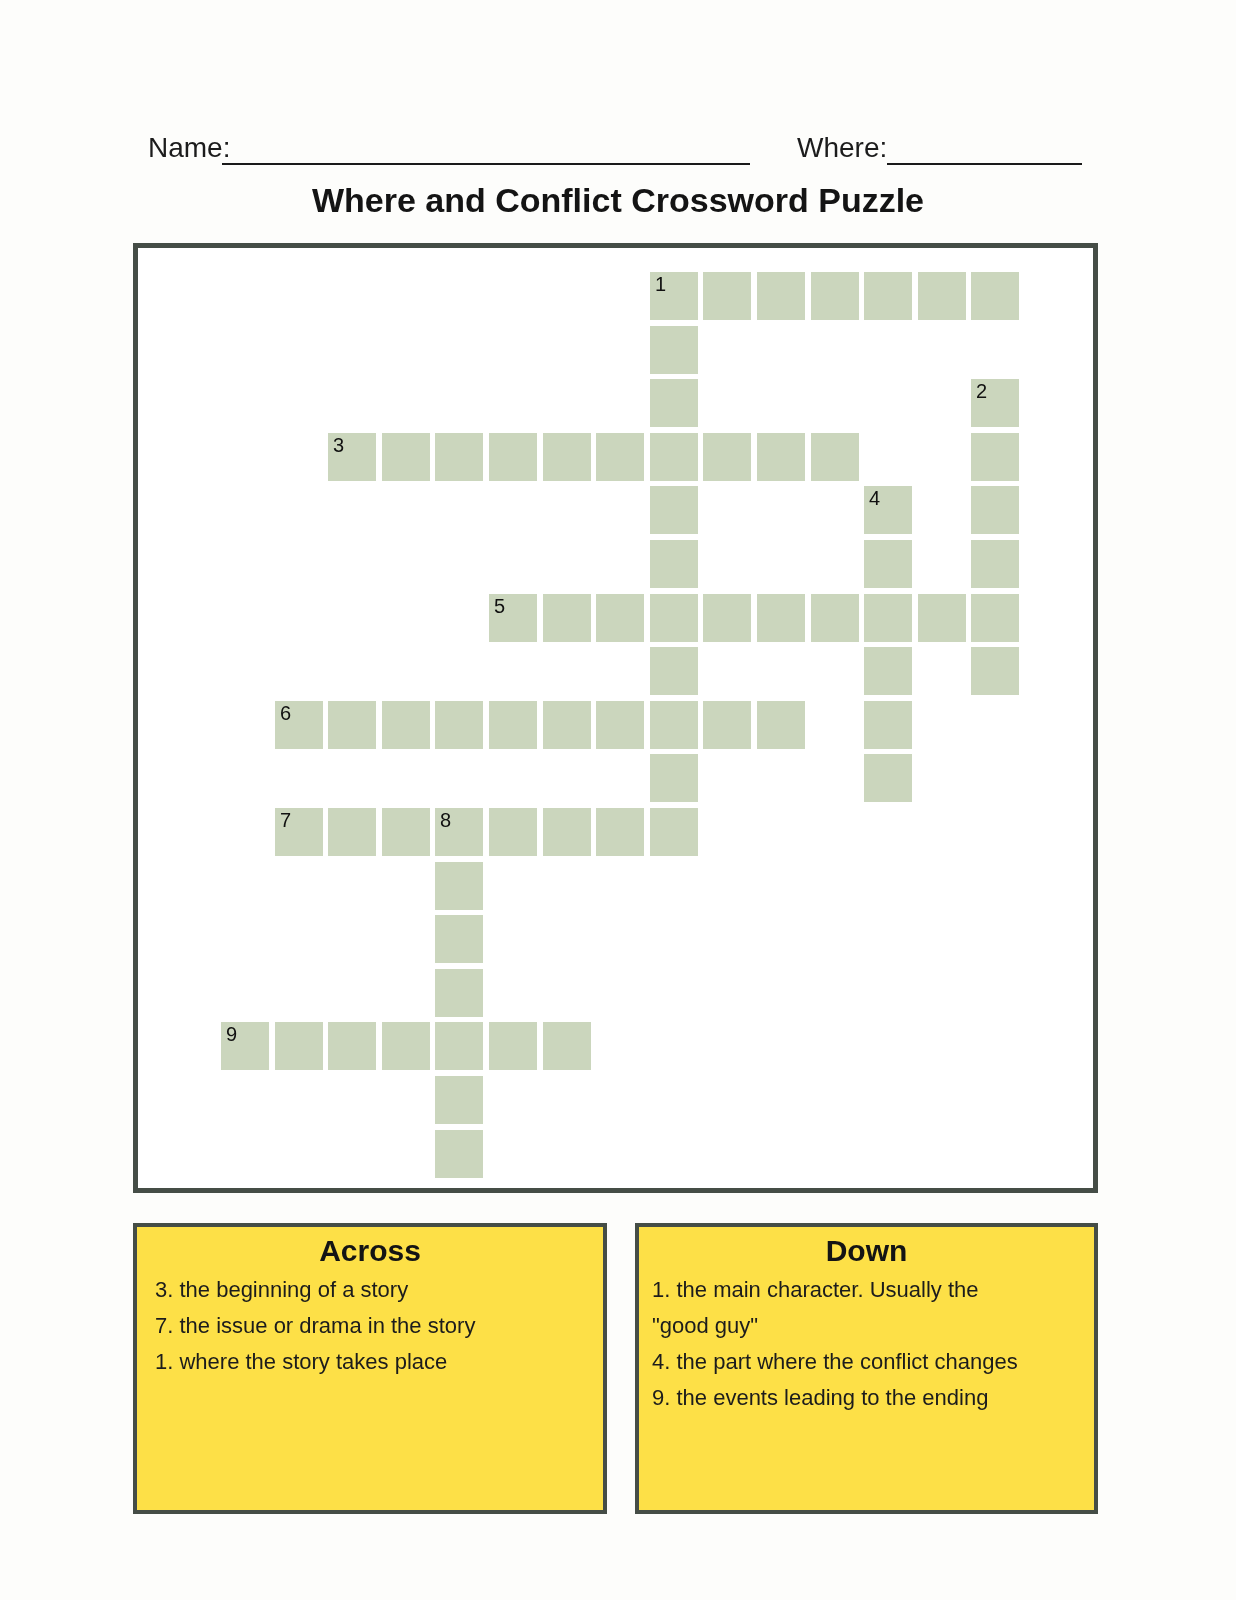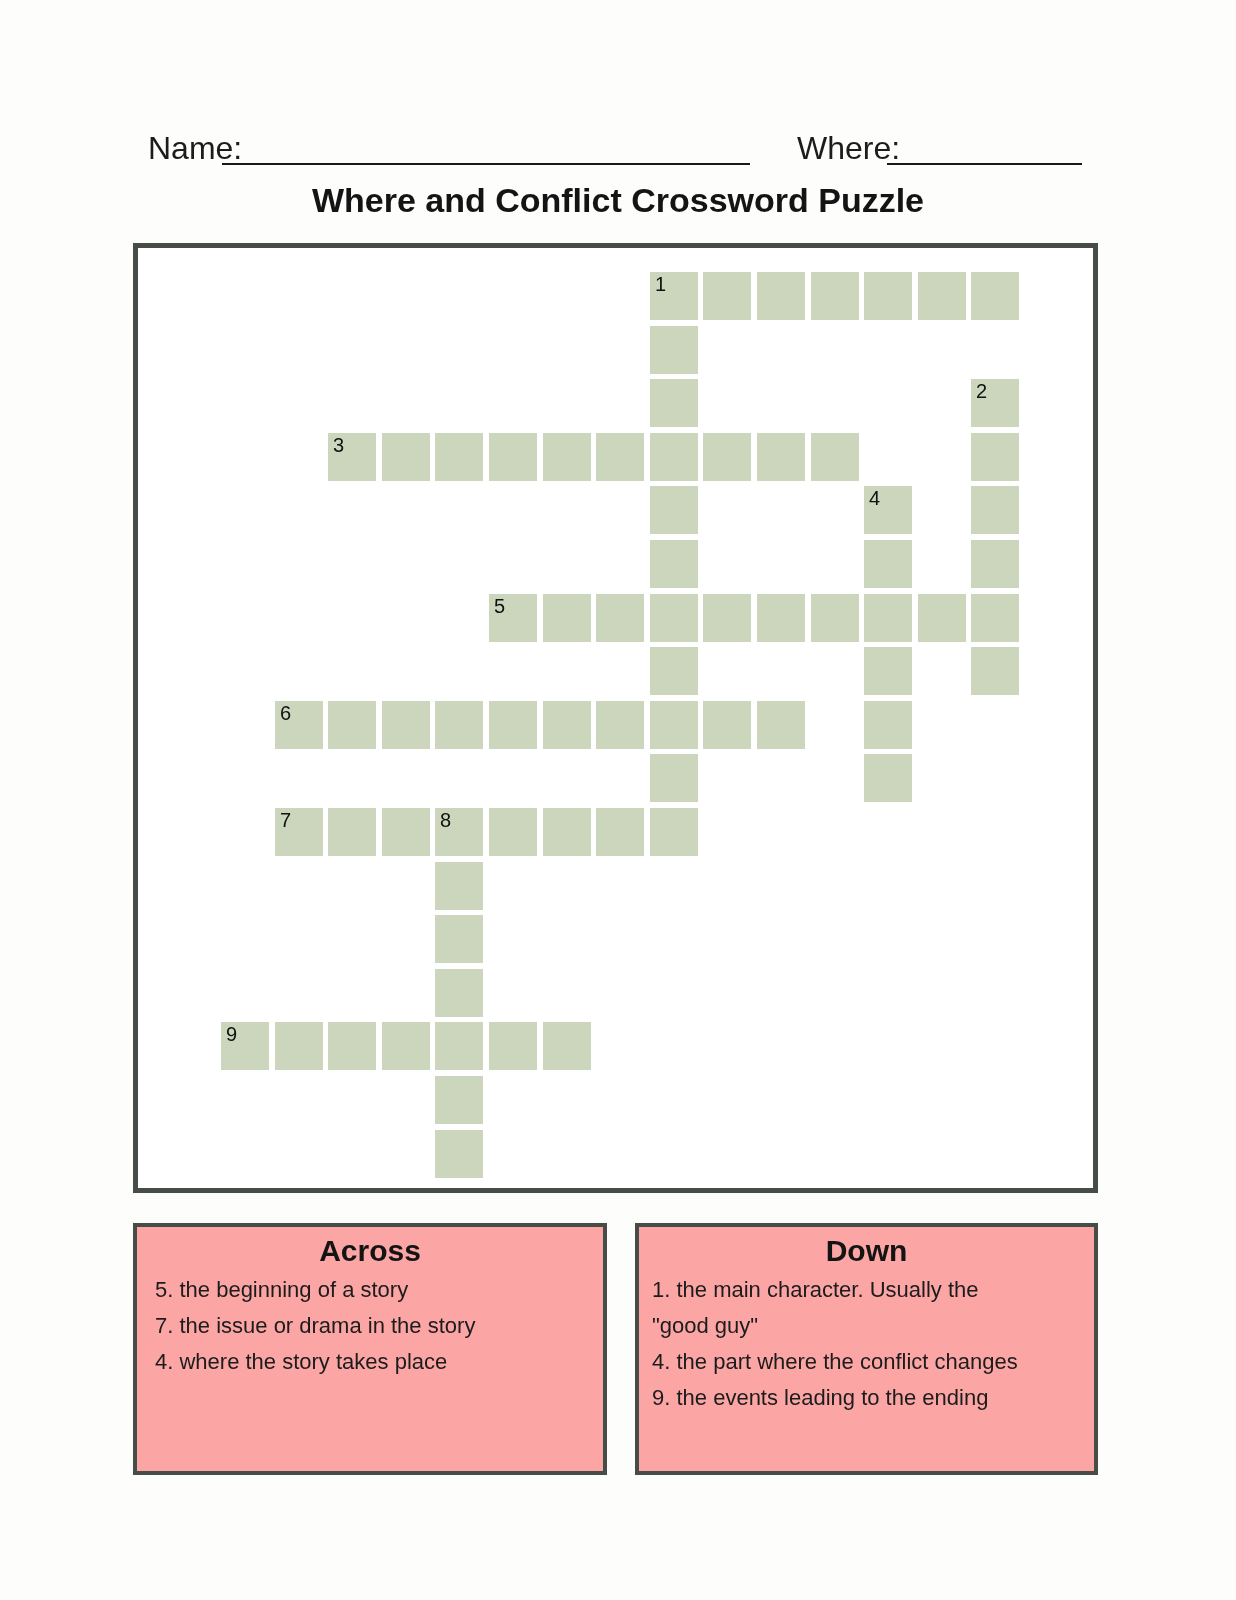--- a/index.html
+++ b/index.html
@@ -7,21 +7,21 @@
     width:1236px;height:1600px;
     background:#fdfdfb;
     font-family:"Liberation Sans", sans-serif;
     color:#1c1c1c;
     position:relative;
     overflow:hidden;
   }
   .page{position:absolute;inset:0;}
 
   
-  .hdr-label{position:absolute;font-size:32px;line-height:28px;color:#1c1c1c;}
+  .hdr-label{position:absolute;font-size:28px;line-height:28px;color:#1c1c1c;}
   .name-label{left:148px;top:134px;}
   .period-label{left:797px;top:134px;}
   .blank-line{position:absolute;height:0;border-bottom:2px solid #1a1a1a;}
   .name-line{left:222px;top:163px;width:528px;}
   .period-line{left:887px;top:163px;width:195px;}
 
   .main-title{
     position:absolute;left:0;top:181px;width:1236px;
     text-align:center;font-size:34px;font-weight:bold;
     letter-spacing:0px;margin:0;color:#141414;
@@ -37,23 +37,23 @@
     position:absolute;width:48px;height:48px;
     background:var(--cell,#cbd6bd);
   }
   .cell-number{
     position:absolute;left:5px;top:1px;
     font-size:20px;line-height:22px;color:#111111;
   }
 
   
   .clue-box{
-    position:absolute;top:1223px;height:252px;
+    position:absolute;top:1223px;height:291px;
     box-sizing:border-box;border:4px solid var(--border,#454d46);
-    background:#fca5a5;
+    background:#fde047;
   }
   .across-box{left:133px;width:474px;}
   .down-box{left:635px;width:463px;}
   .clue-title{
     margin:5px 0 0 0;text-align:center;
     font-size:30px;line-height:38px;font-weight:bold;color:#141414;
   }
   .clue-list{padding:2px 0 0 18px;}
   .down-box .clue-list{padding-left:13px;}
   .clue{
@@ -164,23 +164,23 @@
       <div class="cell" style="left: 137px; top: 774px; width: 48px; height: 48px;"></div>
       <div class="cell" style="left: 190px; top: 774px; width: 48px; height: 48px;"></div>
       <div class="cell" style="left: 244px; top: 774px; width: 48px; height: 48px;"></div>
       <div class="cell" style="left: 351px; top: 774px; width: 48px; height: 48px;"></div>
       <div class="cell" style="left: 405px; top: 774px; width: 48px; height: 48px;"></div>
     </div>
 
   <div class="clue-box across-box">
     <h2 class="clue-title">Across</h2>
     <div class="clue-list">
-        <div class="clue">5. the beginning of a story</div>
+        <div class="clue">3. the beginning of a story</div>
         <div class="clue">7. the issue or drama in the story</div>
-        <div class="clue">4. where the story takes place</div>
+        <div class="clue">1. where the story takes place</div>
       </div>
   </div>
 
   <div class="clue-box down-box">
     <h2 class="clue-title">Down</h2>
     <div class="clue-list">
         <div class="clue">1. the main character. Usually the
 "good guy"</div>
         <div class="clue">4. the part where the conflict changes</div>
         <div class="clue">9. the events leading to the ending</div>

